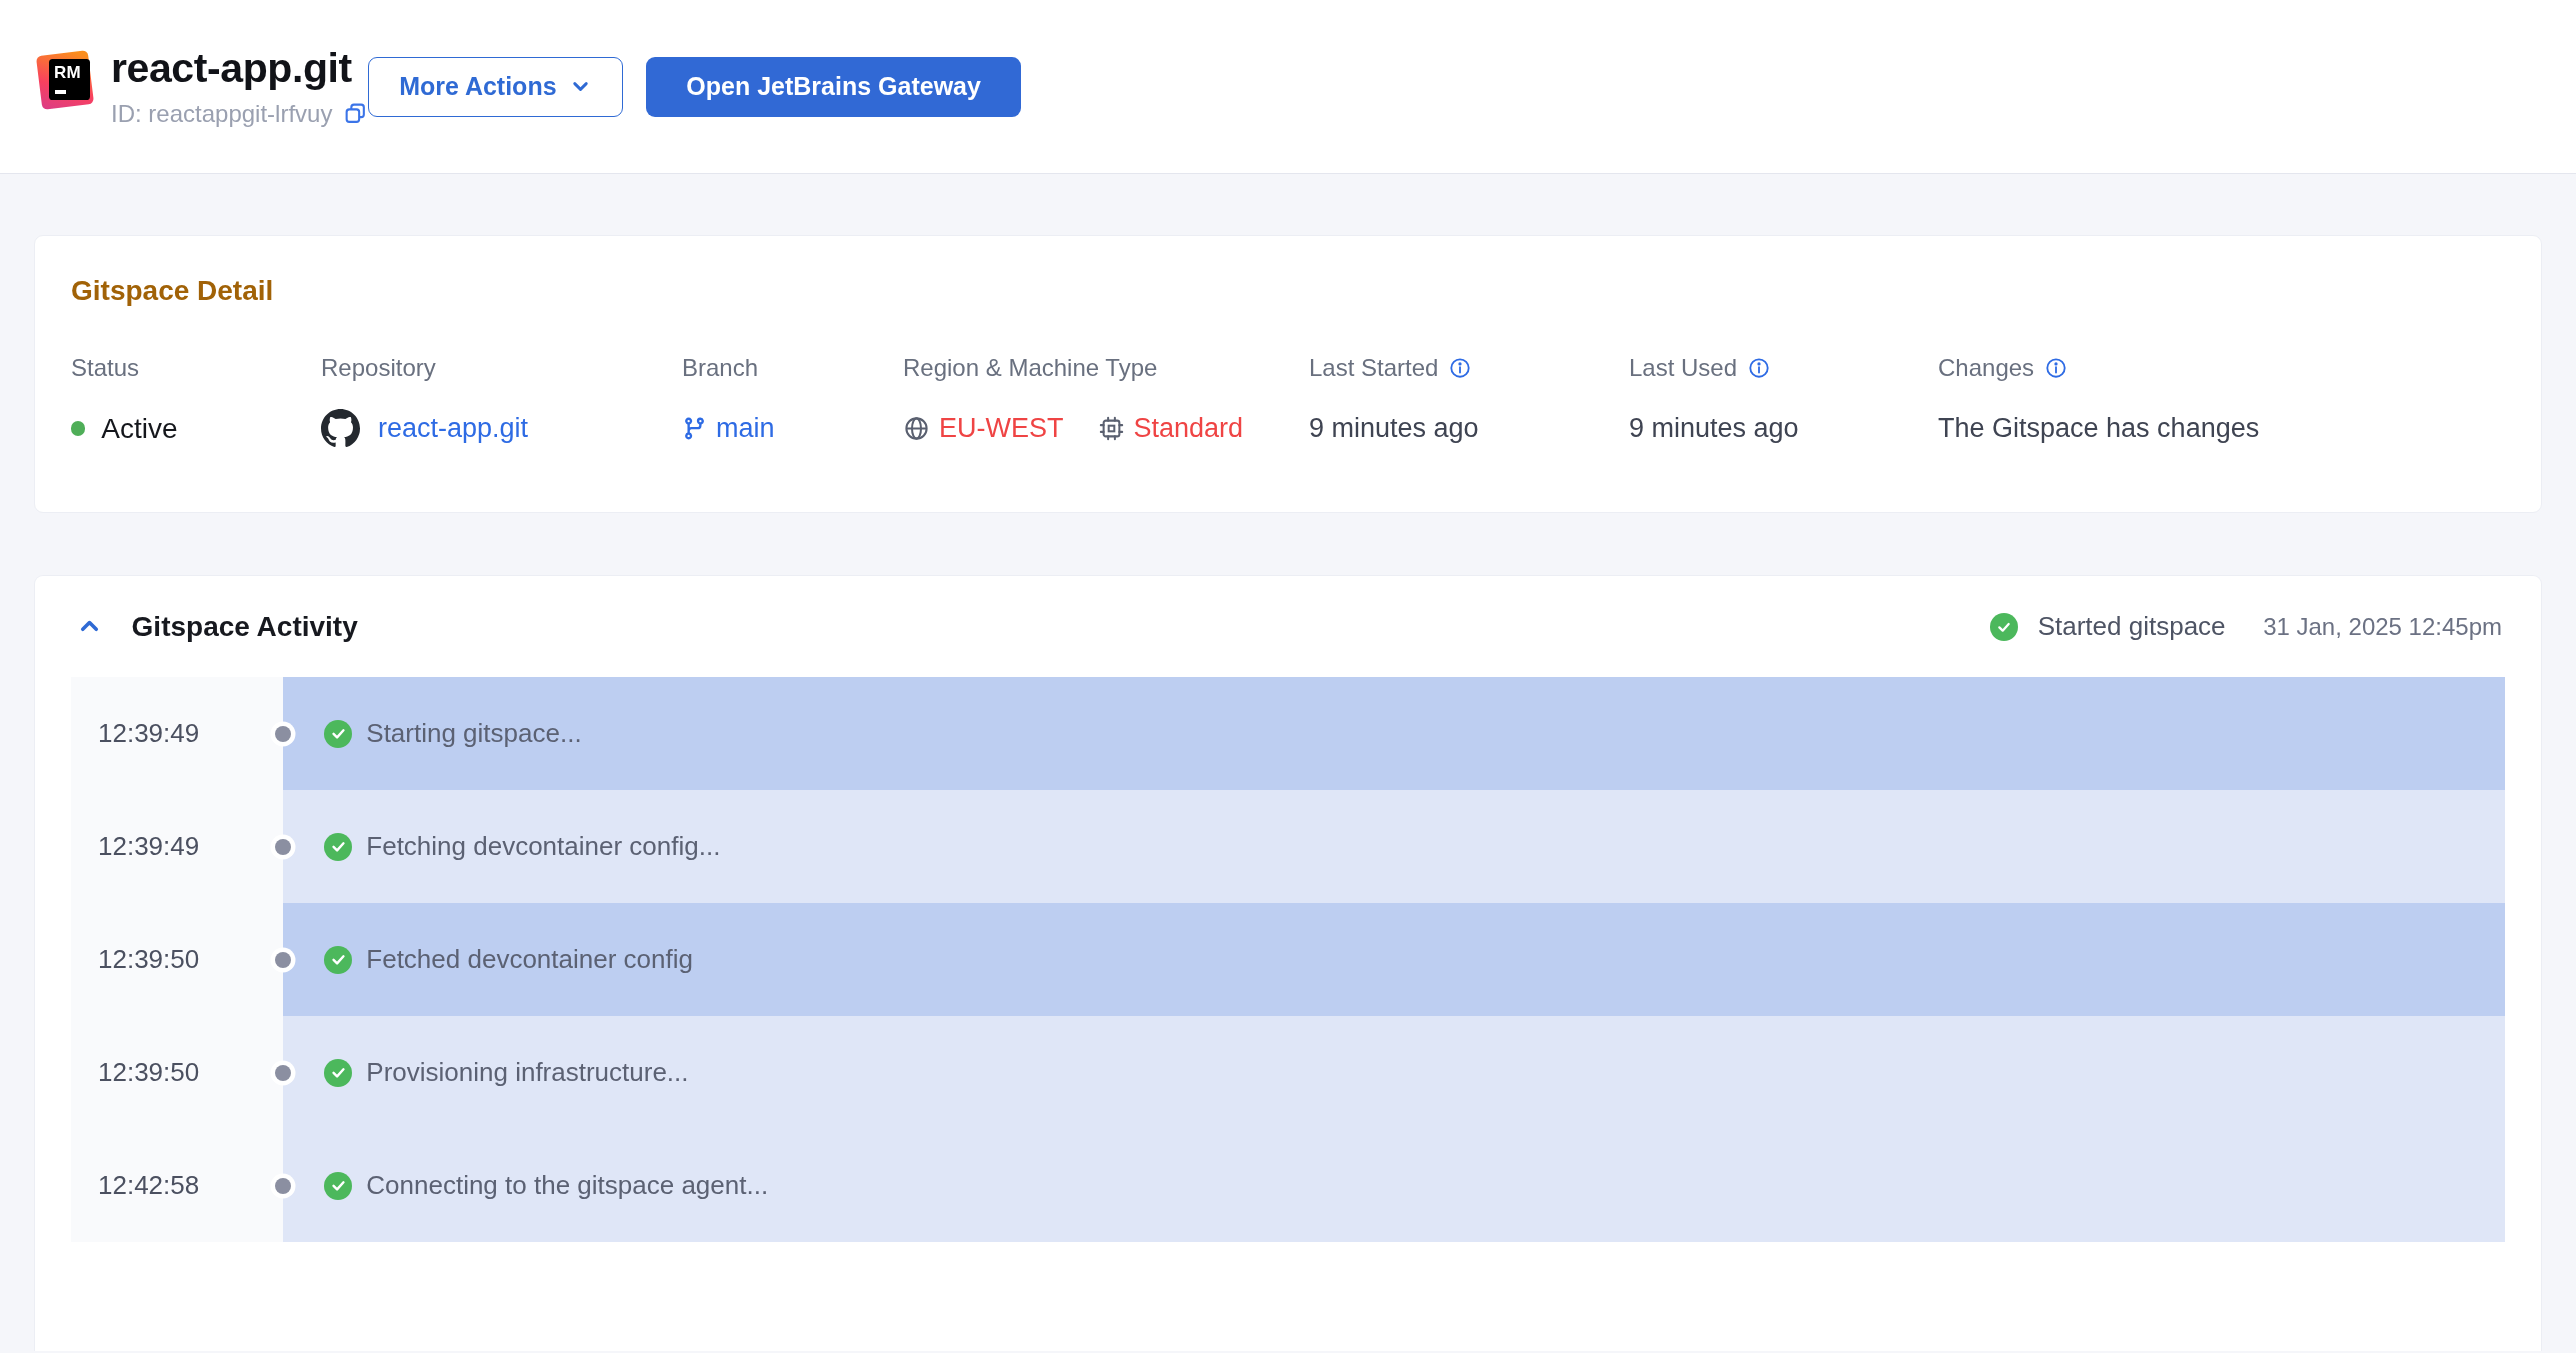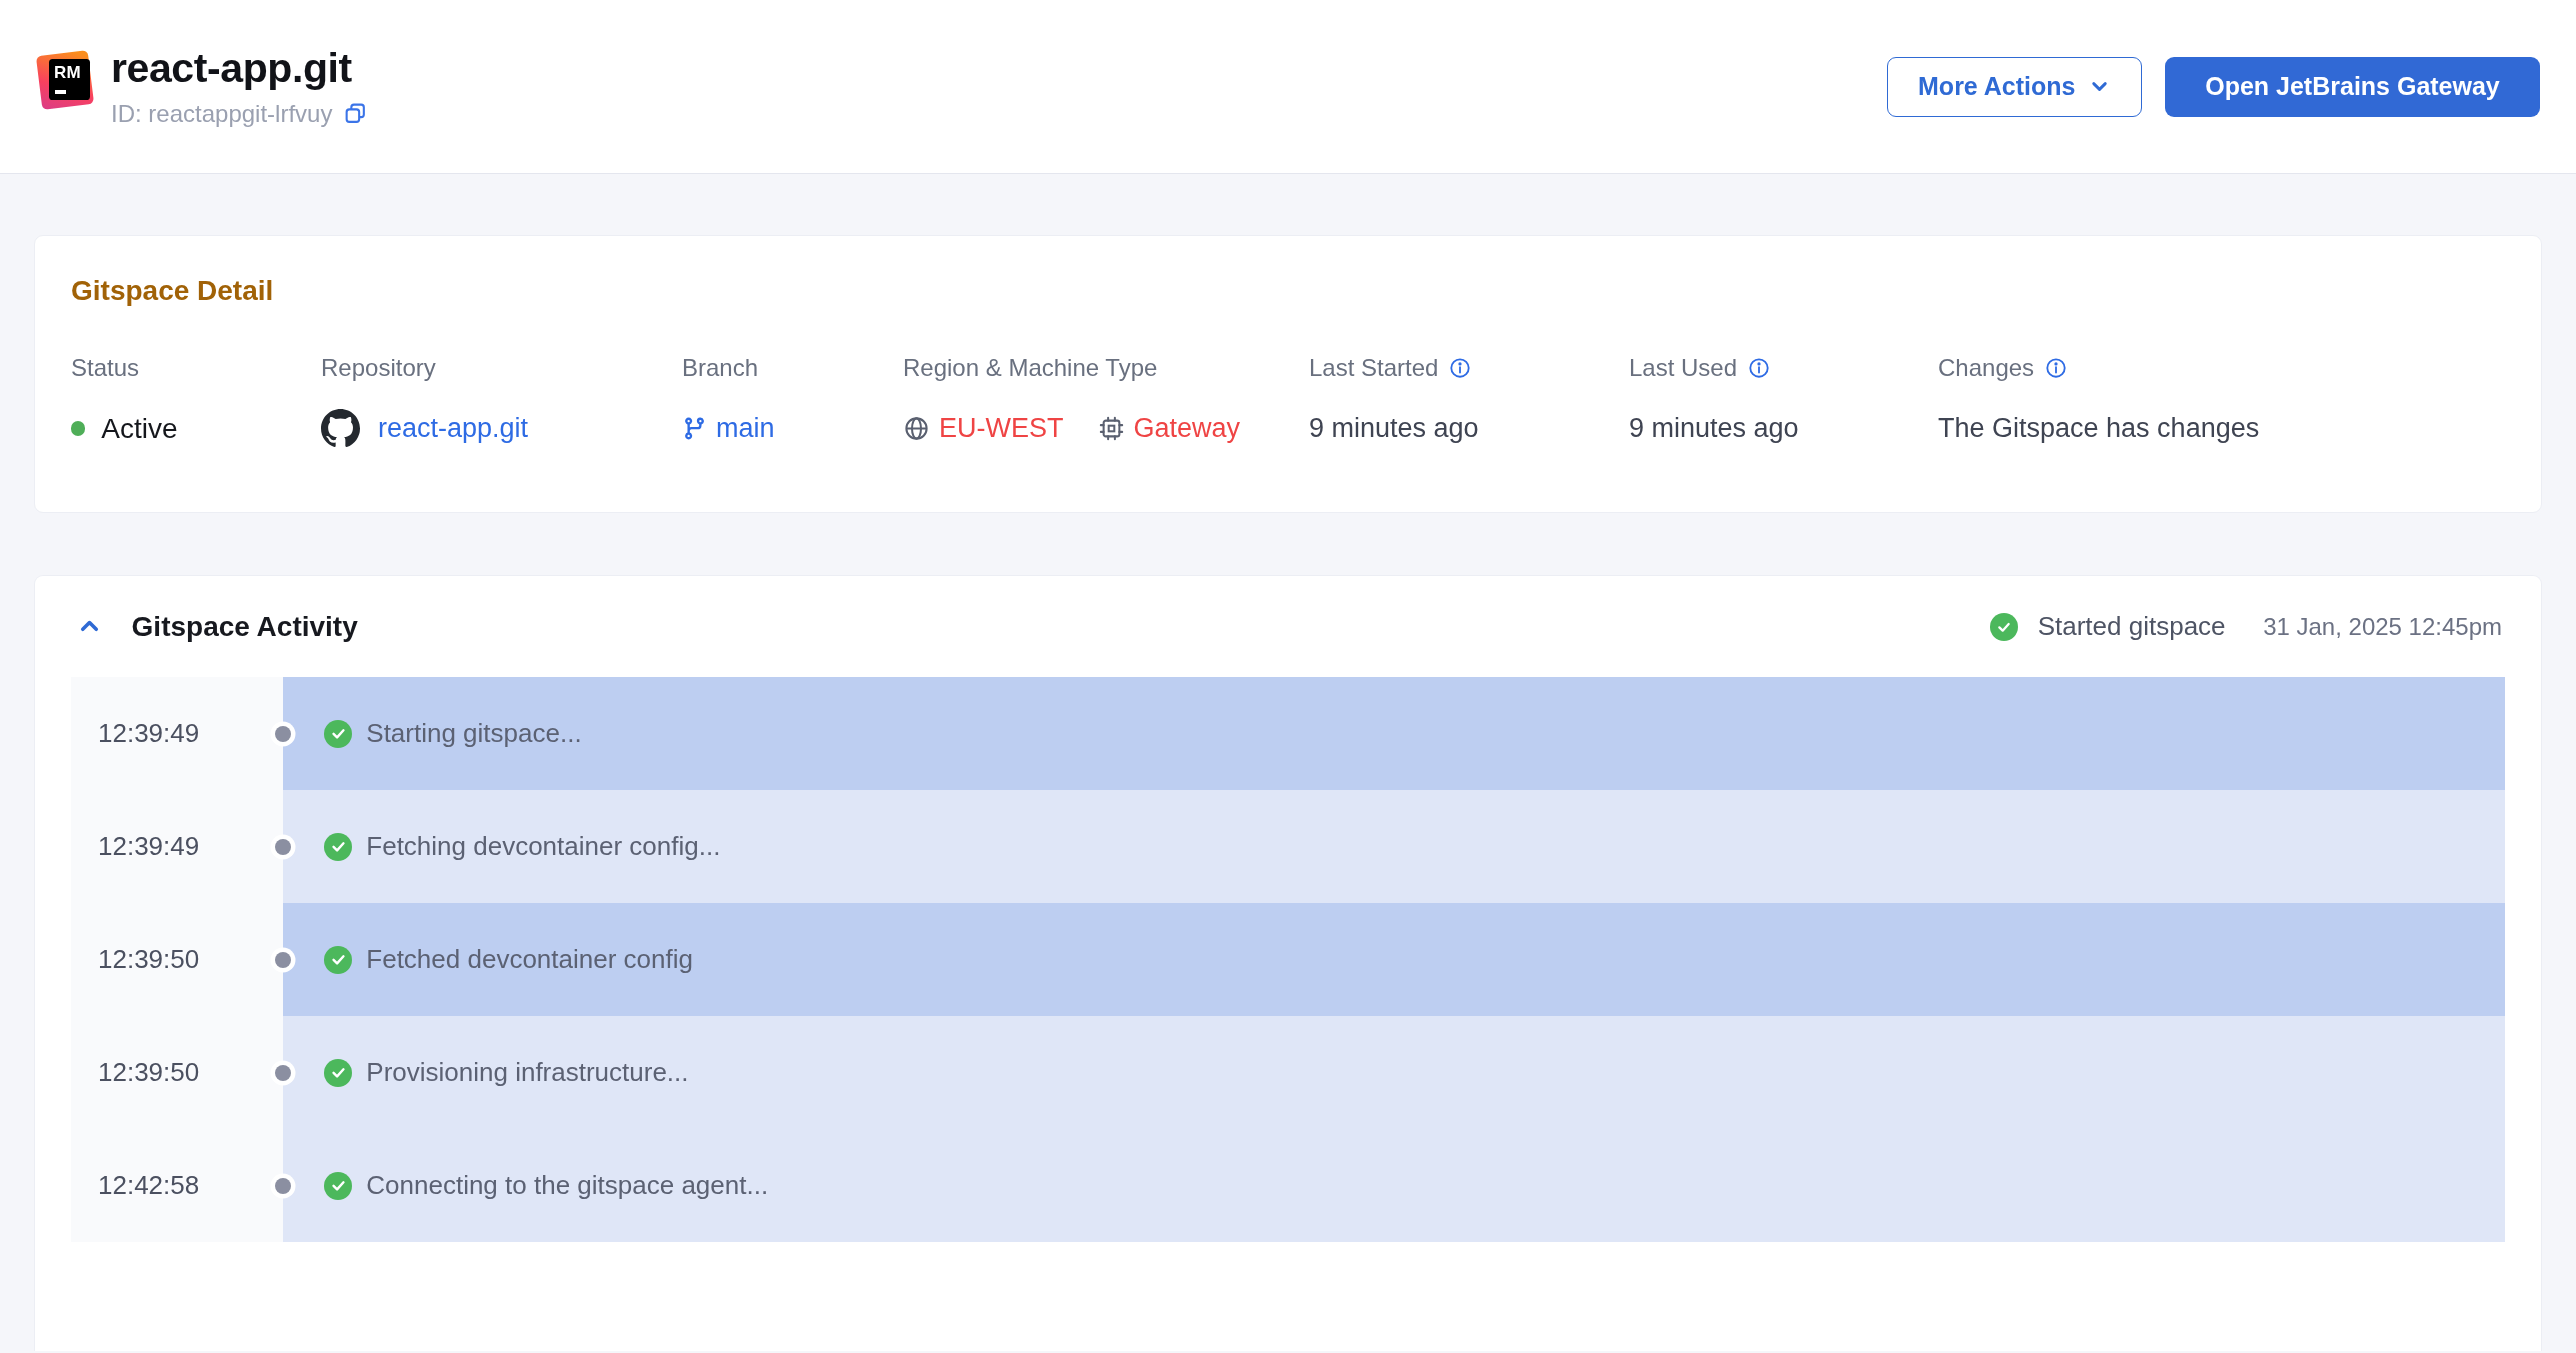--- a/index.html
+++ b/index.html
@@ -6,21 +6,21 @@
   html,body { width:2576px; height:1353px; overflow:hidden; }
   body {
     font-family:"Liberation Sans", sans-serif;
     background:#f5f6fa;
     color:#1a1d24;
   }
 
   
   .topbar {
     height:174px; background:#ffffff; border-bottom:1.8px solid #e4e6ee;
-    display:flex; align-items:center; justify-content:space-between;
+    display:flex; align-items:center; 
     padding:0 36px;
   }
   .title-wrap { display:flex; align-items:flex-start; gap:16px; }
   .logo { position:relative; width:59px; height:66px; flex:none; margin-top:1.8px; }
   .logo-bg {
     position:absolute; left:2.7px; top:5.4px; width:52px; height:54px;
     background:linear-gradient(205deg,#fa8e1d 8%,#f8405f 62%,#dd3d83 96%);
     border-radius:5.4px; transform:rotate(-7deg);
   }
   .logo-box {
@@ -189,21 +189,21 @@
                 <line x1="9" y1="2.5" x2="9" y2="5"></line>
                   <line x1="15" y1="2.5" x2="15" y2="5"></line>
                 <line x1="9" y1="19" x2="9" y2="21.5"></line>
                   <line x1="15" y1="19" x2="15" y2="21.5"></line>
                 <line x1="2.5" y1="9" x2="5" y2="9"></line>
                   <line x1="2.5" y1="15" x2="5" y2="15"></line>
                 <line x1="19" y1="9" x2="21.5" y2="9"></line>
                   <line x1="19" y1="15" x2="21.5" y2="15"></line>
               </svg>
             </span>
-            <span>Gateway</span>
+            <span>Standard</span>
           </span>
         </span>
       </div>
 
       <div class="field f-started">
         <span class="field-label">
           <span>Last Started</span>
           <span class="icon-flex">
             <svg width="22" height="22" viewBox="0 0 24 24" fill="none" stroke="#2e6be4" stroke-width="2" stroke-linecap="round">
               <circle cx="12" cy="12" r="9.5"></circle>

